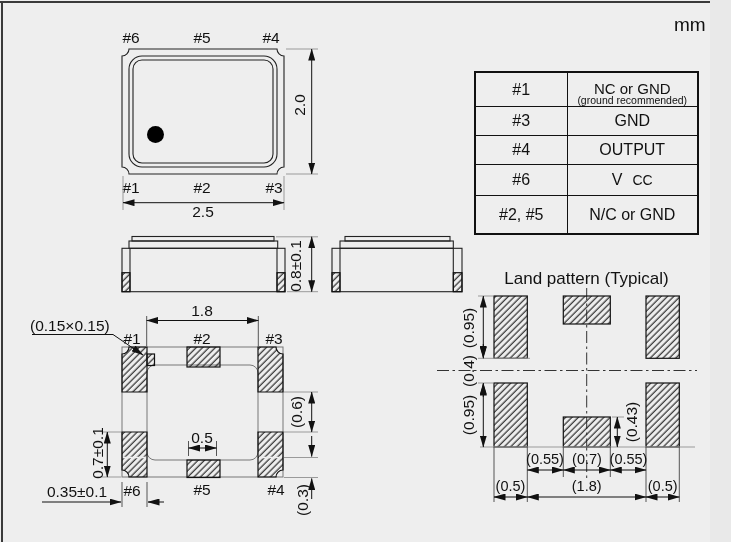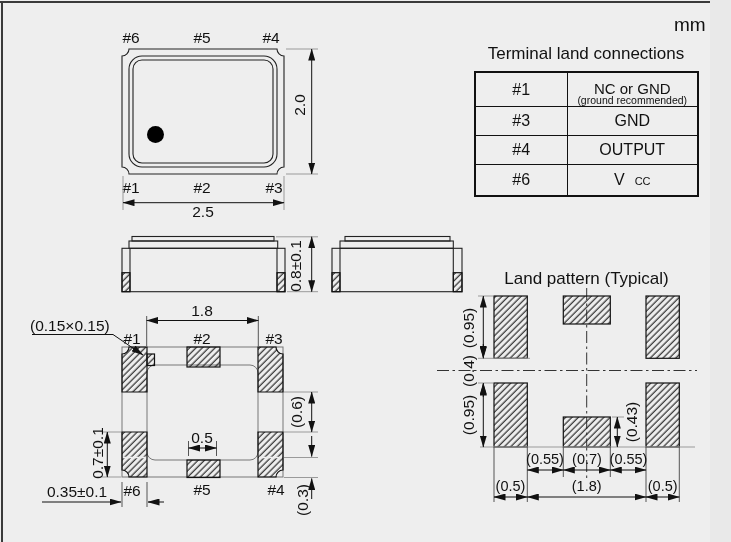--- a/index.html
+++ b/index.html
@@ -14,42 +14,41 @@
   #land-table{position:absolute;left:474px;top:71px;border-collapse:collapse;
               table-layout:fixed;background:transparent;}
   #land-table td{border:1px solid #111;text-align:center;vertical-align:middle;
                  font-size:16px;padding:0;color:#111;}
   #land-table{border:2px solid #111;}
   #land-table col.c1{width:92px;} #land-table col.c2{width:131px;}
   tr.r1 td{height:30px;} tr.r2 td{height:28px;} tr.r3 td{height:28px;}
   tr.r4 td{height:30px;} tr.r5 td{height:37px;}
   .cell-note{display:block;font-size:10.5px;line-height:11px;margin-top:-1px;}
   .cell-main{display:block;font-size:15px;line-height:15px;margin-top:8px;}
-  .sub-cc{font-size:11px;padding-left:10px;}
+  .sub-cc{font-size:14px;padding-left:10px;}
   svg{position:absolute;left:0;top:0;}
   svg text{font-family:"Liberation Sans",sans-serif;font-size:15.5px;fill:#111;}
   .oline{fill:none;stroke:#222;stroke-width:1.1;}
   .thin{fill:none;stroke:#777;stroke-width:1;}
   .ext{stroke:#9a9a9a;stroke-width:1;fill:none;}
   .extd{stroke:#555;stroke-width:1;fill:none;}
   .dim{stroke:#111;stroke-width:1;fill:none;}
   .pad{fill:url(#hx);stroke:#111;stroke-width:1.2;}
   .gapline{stroke:#eeeeee;stroke-width:1.6;}
   .cl{stroke:#333;stroke-width:1;stroke-dasharray:12 3.5 2.5 3.5;fill:none;}
 </style>
 </head>
 <body>
 
 <div id="page">
 
   <div id="frame-top" class="frame"></div>
   <div id="frame-left" class="frame"></div>
 
   <div id="unit-label">mm</div>
-  <div id="table-title">Terminal land connections</div>
 
   <table id="land-table">
     <colgroup>
         <col class="c1">
         <col class="c2">
       </colgroup>
     <tbody>
         <tr class="r1">
       <td>#1</td>
       <td>
@@ -61,20 +60,24 @@
       <td>#3</td>
       <td>GND</td>
     </tr>
     <tr class="r3">
       <td>#4</td>
       <td>OUTPUT</td>
     </tr>
     <tr class="r4">
       <td>#6</td>
       <td><span>V</span><span class="sub-cc">CC</span></td>
+    </tr>
+    <tr class="r5">
+      <td>#2, #5</td>
+      <td>N/C or GND</td>
     </tr>
   </tbody>
     </table>
 
   <svg width="731" height="542" viewBox="0 0 731 542">
     <defs>
       <pattern id="hx" width="4.5" height="4.5" patternUnits="userSpaceOnUse" patternTransform="rotate(-45)">
         <line x1="0" y1="2" x2="4.5" y2="2" stroke="#1a1a1a" stroke-width="1.1"></line>
       </pattern>
       <marker id="ar" viewBox="0 0 12 7" refX="11.5" refY="3.5" markerWidth="12" markerHeight="7" orient="auto-start-reverse" markerUnits="userSpaceOnUse">

